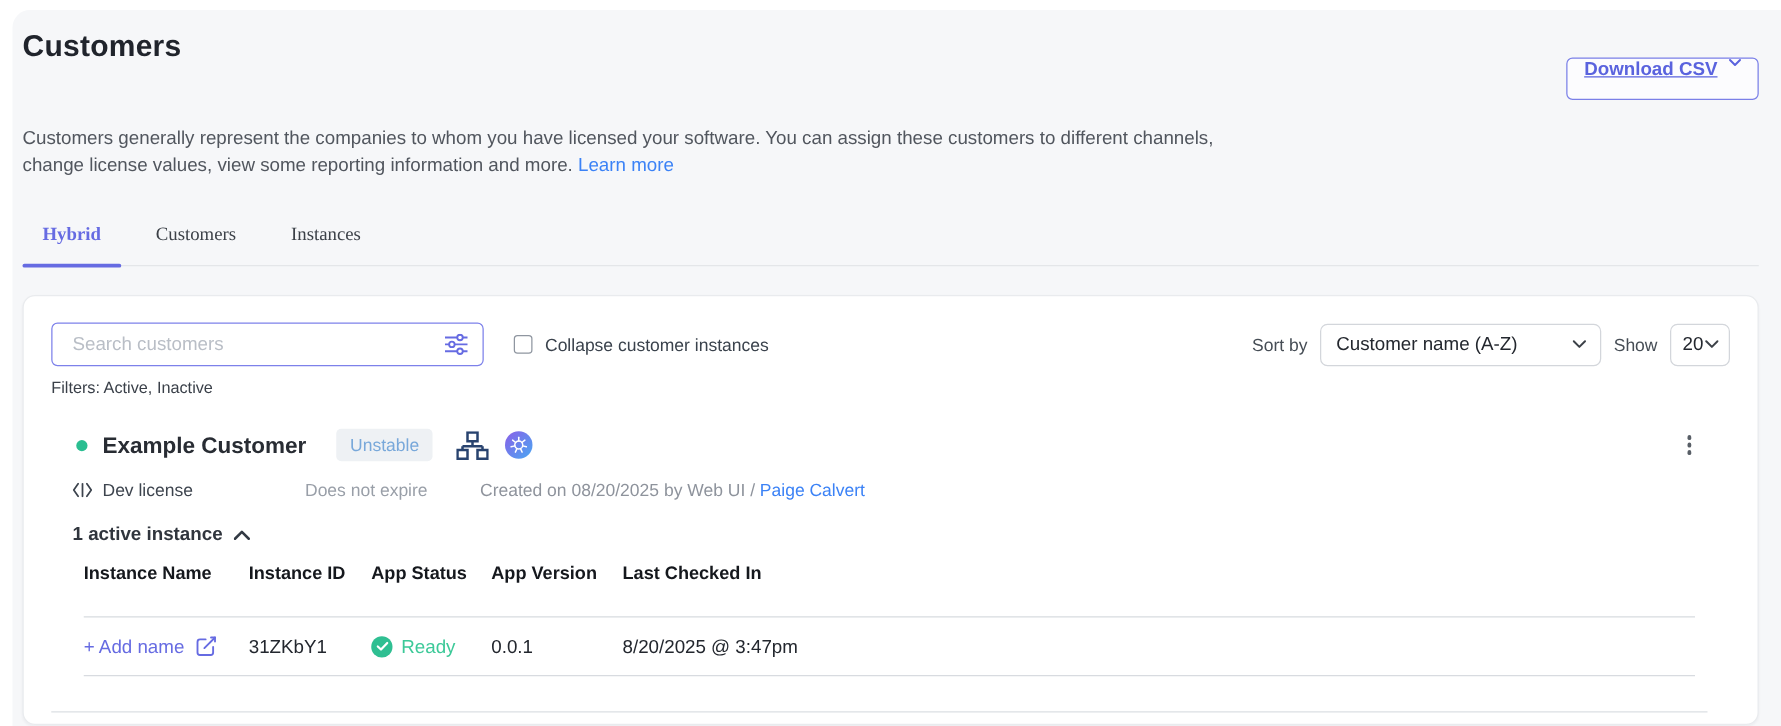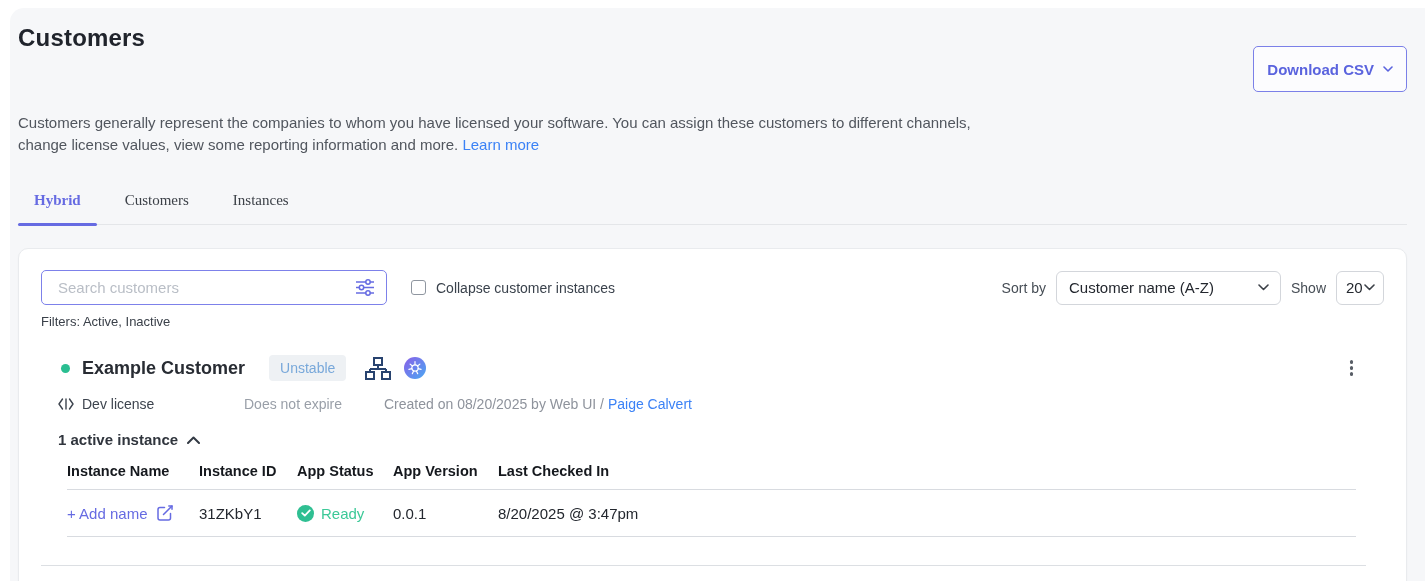--- a/index.html
+++ b/index.html
@@ -12,21 +12,21 @@
   .page {
     position:absolute; left:10px; top:8px; right:0; bottom:0;
     background:#f6f7f9; border-top-left-radius:14px;
   }
   .content { padding:16px 18px 0 8px; }
 
   
   .header-row { display:flex; align-items:flex-start; justify-content:space-between; }
   h1.page-title { margin:0; font-size:24px; font-weight:700; color:#20242c; letter-spacing:.2px; }
   .header-actions { display:flex; gap:18px; margin-top:22px; }
-  .btn { height:46px; display:flex; align-items:center; border-radius:5px; font-size:15px; font-weight:700; cursor:pointer; }
+  .btn { height:34px; display:flex; border-radius:5px; font-size:15px; font-weight:700; cursor:pointer;text-decoration:underline; }
   .btn-outline { background:#fcfcfe; border:1px solid #7b80e8; color:#5a63de; padding:0 13px; gap:9px; }
   .btn-primary { background:#6764e8; border:1px solid #6764e8; color:#ffffff; padding:0 16px; }
 
   .page-desc { max-width:958px; margin-top:20px; font-size:15px; line-height:22px; color:#51565e; }
   .link { color:#3b82f6; text-decoration:none; cursor:pointer;margin-top:16px; }
   .page-desc .link { font-weight:500; }
 
   
   .tabs { margin-top:36px; border-bottom:1px solid #e4e6e9; display:flex; gap:12px; }
   .tab { padding:0 16px 15px; font-size:15px; color:#3c4148; cursor:pointer; position:relative;font-family:Liberation Serif, serif; }
@@ -73,21 +73,21 @@
   .meta-expire { width:140px; color:#999fa8; }
   .meta-created { color:#8e939c; }
   .meta-created .link { font-weight:500; }
 
   
   .instances-toggle { margin-top:19px; padding-left:17px; display:flex; align-items:center; gap:9px; font-size:15px; font-weight:600; color:#30353d; cursor:pointer; width:max-content; }
 
   
   .instance-table { margin:15px 28px 0 26px; }
   .t-head, .t-row { display:grid; grid-template-columns:132px 98px 96px 105px 1fr; align-items:center; }
-  .t-head { padding-bottom:10px; border-bottom:1px solid #d8dbe0; font-size:14.5px; font-weight:700; color:#15181d; }
+  .t-head { padding-bottom:26px; border-bottom:1px solid #d8dbe0; font-size:14.5px; font-weight:700; color:#15181d; }
   .t-row { height:47px; border-bottom:1px solid #d8dbe0; font-size:15px; color:#23272e; }
   .add-name { display:flex; align-items:center; gap:9px; color:#666be2; font-weight:500; cursor:pointer; }
   .app-status { display:flex; align-items:center; gap:7px; color:#3cc998; }
   .check-circle { width:17px; height:17px; border-radius:50%; background:#2fbf92; display:flex; align-items:center; justify-content:center; }
 
   .section-divider { margin:28px 18px 0 0; border-top:1px solid #dcdfe3; }
 </style>
 </head>
 <body>
 

